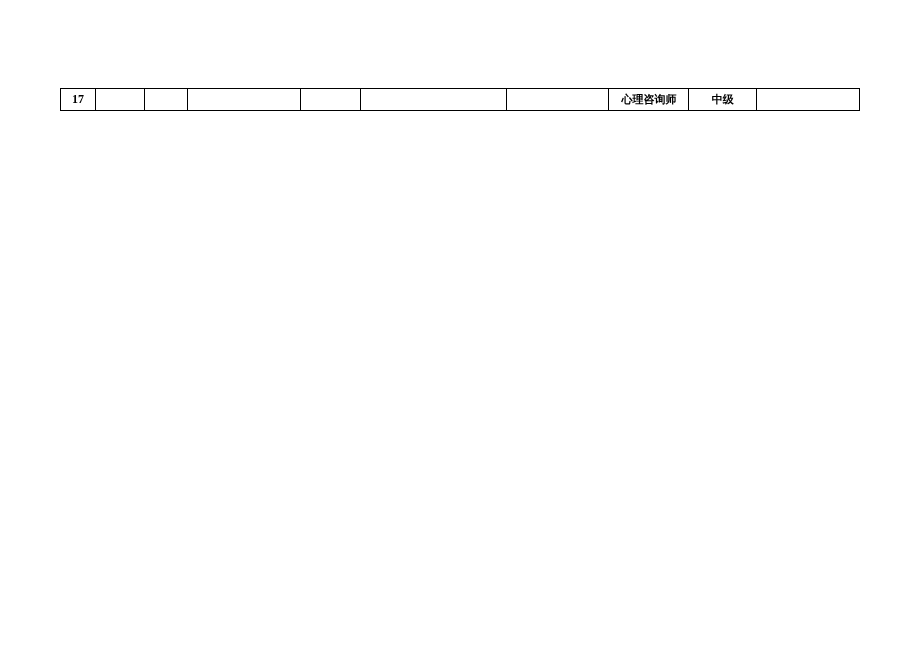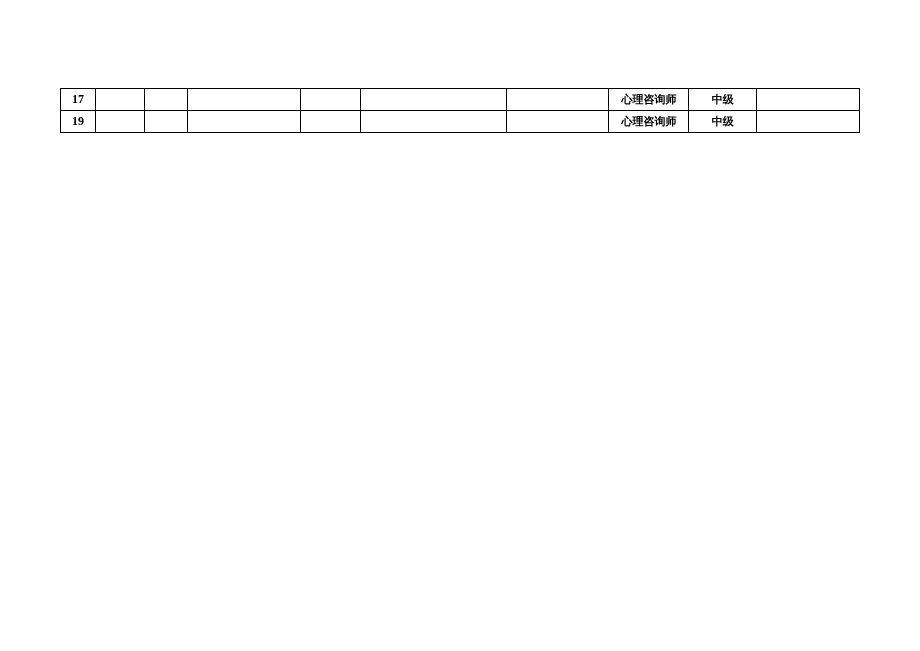--- a/index.html
+++ b/index.html
@@ -53,26 +53,14 @@
       <td class="col-2"></td>
       <td class="col-3"></td>
       <td class="col-4"></td>
       <td class="col-5"></td>
       <td class="col-6"></td>
       <td class="col-7"></td>
       <td class="col-8">心理咨询师</td>
       <td class="col-9">中级</td>
       <td class="col-10"></td>
     </tr>
-    <tr>
-      <td class="col-num">19</td>
-      <td class="col-2"></td>
-      <td class="col-3"></td>
-      <td class="col-4"></td>
-      <td class="col-5"></td>
-      <td class="col-6"></td>
-      <td class="col-7"></td>
-      <td class="col-8">心理咨询师</td>
-      <td class="col-9">中级</td>
-      <td class="col-10"></td>
-    </tr>
   </tbody>
 </table>
 
 </body></html>

